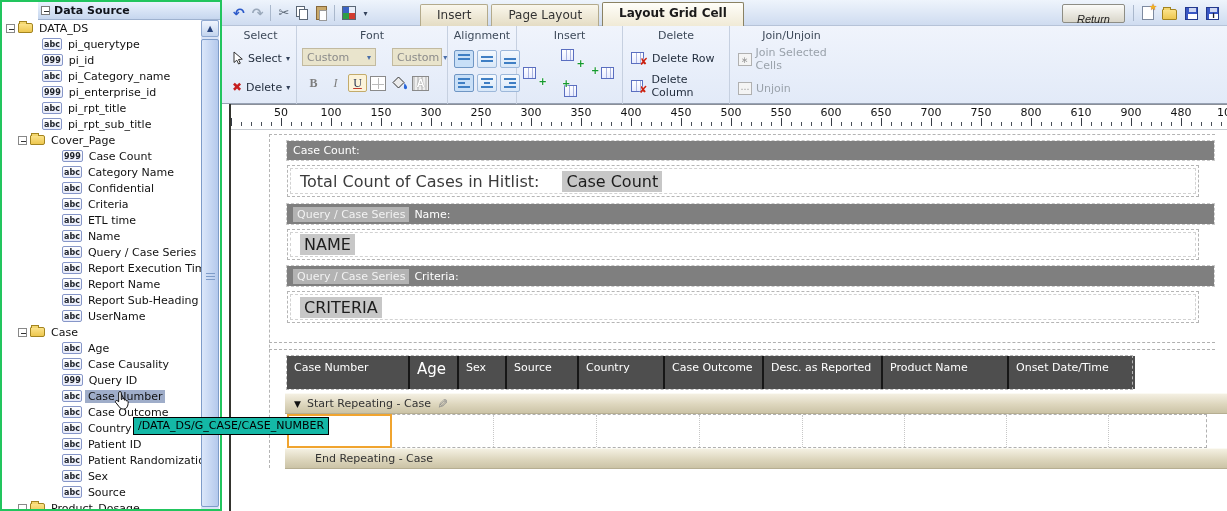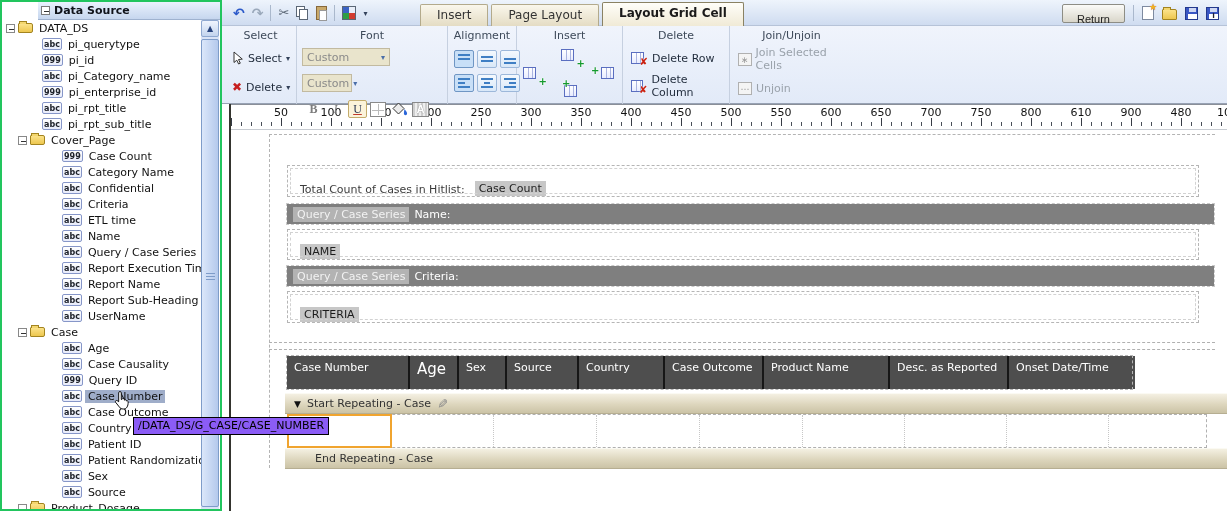--- a/index.html
+++ b/index.html
@@ -29,21 +29,21 @@
   #tabstrip { position:absolute; left:420px; top:2px; height:24px; display:flex; align-items:flex-end; gap:3px; }
   .tab { height:22px; padding:3px 16px 0 16px; font-size:12px; color:#333;
     background:linear-gradient(#faf7ec,#e4dcc4); border:1px solid #b3aa8c; border-bottom:none;
     border-radius:2px 2px 0 0; white-space:nowrap; }
   .tab.active { height:24px; background:linear-gradient(#fffef9,#f0ead6); font-weight:bold;
     border-color:#8a8263; color:#1a1a1a; }
 
   
   #topbar-right { position:absolute; right:8px; top:3px; height:20px; display:flex; align-items:center; gap:8px; }
   #return-btn { height:19px; padding:8px 14px; font-size:11px; color:#222;
-    background:linear-gradient(#fbfbf8,#d9d6ca); border:1px solid #8d8d85; border-radius:2px; }
+    background:linear-gradient(#fbfbf8,#d9d6ca); border:1px solid #8d8d85; border-radius:2px;font-style:italic; }
   .ico-newdoc { position:relative; width:12px; height:14px; background:#fff; border:1px solid #7d8aa0; display:inline-block; }
   .ico-newdoc::after { content:"★"; position:absolute; right:-4px; top:-5px; font-size:9px; color:#f2b31c; text-shadow:0 0 1px #a56; }
   .ico-folder { width:15px; height:11px; background:linear-gradient(#fbe289,#edc74f); border:1px solid #a3841f; border-radius:1px 2px 1px 1px; position:relative; display:inline-block; margin-top:2px; }
   .ico-folder::before { content:""; position:absolute; top:-3px; left:0; width:6px; height:2px; background:#f3d66e; border:1px solid #a3841f; border-bottom:none; }
   .ico-floppy { position:relative; width:13px; height:13px; background:#3a57c4; border:1px solid #24398c; display:inline-block; }
   .ico-floppy::before { content:""; position:absolute; left:3px; top:0; width:7px; height:4px; background:#cfd8f2; }
   .ico-floppy::after { content:""; position:absolute; left:2px; bottom:0; width:9px; height:5px; background:#fff; }
   .ico-floppy.saveas::after { content:"I"; font:bold 7px/5px "DejaVu Sans",sans-serif; text-align:center; color:#223; }
 
   
@@ -56,21 +56,21 @@
   #g-align  { left:226px; width:69px; }
   #g-insert { left:295px; width:106px; }
   #g-delete { left:401px; width:107px; }
   #g-join   { left:508px; width:123px; border-right:none; }
   .rrow { display:flex; align-items:center; gap:4px; font-size:11px; color:#1f2a3a; }
   #g-select .rrow { padding-left:7px; height:26px; margin-top:3px; }
   .redx { color:#c61f1f; font-weight:bold; font-size:12px; }
   .dd { height:18px; background:#e9e4cc; border:1px solid #c2baa0; display:flex; align-items:center;
     font-size:11px; color:#8a8a8a; padding:0 4px; }
   .dd .dd-caret { margin-left:auto; padding-left:4px; color:#4a6ea8; }
-  #font-row1 { padding:6px 5px 0 5px; display:flex; gap:8px;flex-direction:column; }
+  #font-row1 { padding:6px 5px 0 5px; display:flex; gap:16px; }
   #font-row2 { padding:8px 5px 0 7px; display:flex; gap:3px; align-items:center; }
   .fbtn { width:19px; height:18px; border:1px solid transparent; border-radius:2px; background:none;
     font-family:"Liberation Serif",serif; font-size:12px; color:#7d7d7d; }
   .fbtn.b { font-weight:bold; } .fbtn.i { font-style:italic; }
   .fbtn.u { color:#2d3a55; text-decoration:underline; text-decoration-color:#c0392b;
     background:#fbf3da; border-color:#c3ab6b; }
   .ico-border { width:16px; height:15px; border:1px solid #8a8a8a; position:relative; background:#fff; }
   .ico-border::before { content:""; position:absolute; left:7px; top:1px; bottom:1px; width:1px; background:#bbb; }
   .ico-border::after  { content:""; position:absolute; top:7px; left:1px; right:1px; height:1px; background:#bbb; }
   .ico-agrid { width:17px; height:15px; border:1px solid #8a8a8a; text-align:center;
@@ -112,21 +112,21 @@
     background:repeating-linear-gradient(90deg,#363b44 0,#363b44 1px,transparent 1px,transparent 50px); }
 
   #canvas { position:absolute; left:0; top:27px; width:998px; height:380px; background:#fff; }
   #guide-v { position:absolute; left:38px; top:3px; height:334px; border-left:1px dashed #b4b4b4; }
   #guide-h { position:absolute; left:38px; top:3px; width:946px; border-top:1px dashed #b4b4b4; }
 
   .gbar { position:absolute; left:56px; width:927px; background:#7f7f7f; color:#fff;
     font-size:11px; display:flex; align-items:center; padding-left:6px; gap:5px;
     outline:1px dashed #c9c9c9; white-space:nowrap; }
   .cellrow { position:absolute; left:56px; width:912px; border:1px dashed #b5b5b5;
-    display:flex; align-items:flex-end; padding-left:12px; gap:10px; font-size:11px; color:#3c3c3c; }
+    display:flex; align-items:center; padding-left:12px; gap:23px; font-size:16px; color:#3c3c3c; }
   .cellrow::before { content:""; position:absolute; inset:2px; border:1px dashed #d2d2d2; pointer-events:none; }
   .chip { background:#c7c7c7; color:#1d1d1d; padding:1px 4px; white-space:nowrap; }
   .chip-dark { background:#b3b3b3; color:#f2f2f2; }
   #sep-row { position:absolute; left:38px; top:211px; width:946px; height:8px;
     border-top:1px dashed #b0b0b0; border-bottom:1px dashed #b0b0b0; }
 
   #thead { position:absolute; left:56px; top:225px; width:845px; height:33px; display:flex;
     outline:1px dashed #b6b6b6; }
   .th { background:#4e4e4e; color:#fff; font-size:11px; padding:5px 0 0 7px;
     border-right:2px solid #161616; flex:none; white-space:nowrap; overflow:hidden; }
@@ -173,21 +173,21 @@
   #vscroll { position:absolute; right:1px; top:18px; width:18px; bottom:0; background:#d9e3f6; }
   #vs-up { position:absolute; left:0; top:0; width:18px; height:17px;
     background:linear-gradient(#f0f5fe,#c3d4ee); border:1px solid #8fa8d0; border-radius:2px;
     font-size:8px; color:#27437c; text-align:center; line-height:15px; font-weight:bold; }
   #vs-thumb { position:absolute; left:0; top:19px; width:18px; height:468px;
     background:linear-gradient(90deg,#dbe7fa,#b4c9ec); border:1px solid #7e9cc9; border-radius:2px; }
   #vs-grip { position:absolute; left:4px; top:50%; width:9px; height:7px;
     background:repeating-linear-gradient(#7e9cc9 0 1px,transparent 1px 3px); }
 
   
-  #tooltip { position:absolute; left:133px; top:417px; background:#8b5cf6; border:1px solid #000;
+  #tooltip { position:absolute; left:133px; top:417px; background:#14b8a6; border:1px solid #000;
     font-size:11px; color:#000; padding:1px 4px 2px 4px; white-space:nowrap; z-index:50; }
   #cursor { position:absolute; left:112px; top:391px; z-index:60; }
 </style>
 </head>
 <body>
 
 <div id="topbar">
   <div id="qtoolbar">
     <span class="tb-glyph ico-undo">↶</span>
     <span class="tb-glyph ico-redo">↷</span>
@@ -406,20 +406,23 @@
         </div>
       </div>
     <div class="ticks-minor"></div>
     <div class="ticks-major"></div>
   </div>
 
   <div id="canvas">
     <div id="guide-h"></div>
     <div id="guide-v"></div>
 
+    <div class="gbar" style="top:10px;height:19px">
+      <span>Case Count:</span>
+    </div>
     <div class="cellrow" style="top:34px;height:32px">
       <span>Total Count of Cases in Hitlist:</span>
       <span class="chip">Case Count</span>
     </div>
 
     <div class="gbar" style="top:73px;height:20px">
       <span class="chip chip-dark">Query / Case Series</span>
       <span>Name:</span>
     </div>
     <div class="cellrow" style="top:98px;height:31px">
@@ -437,22 +440,22 @@
     <div id="sep-row"></div>
 
     <div id="thead">
 
     <div class="th" style="width: 123px;">Case Number</div>
         <div class="th big" style="width: 49px;">Age</div>
         <div class="th" style="width: 48px;">Sex</div>
         <div class="th" style="width: 72px;">Source</div>
         <div class="th" style="width: 86px;">Country</div>
         <div class="th" style="width: 99px;">Case Outcome</div>
+        <div class="th" style="width: 119px;">Desc. as Reported</div>
         <div class="th" style="width: 126px;">Product Name</div>
-        <div class="th" style="width: 119px;">Desc. as Reported</div>
         <div class="th" style="width: 126px;">Onset Date/Time</div>
       </div>
 
     <div class="repeat-bar" id="repeat-start">
       <span class="tri">▼</span>
       <span>Start Repeating - Case</span>
       <span class="pencil">✎</span>
     </div>
 
     <div id="body-row">

